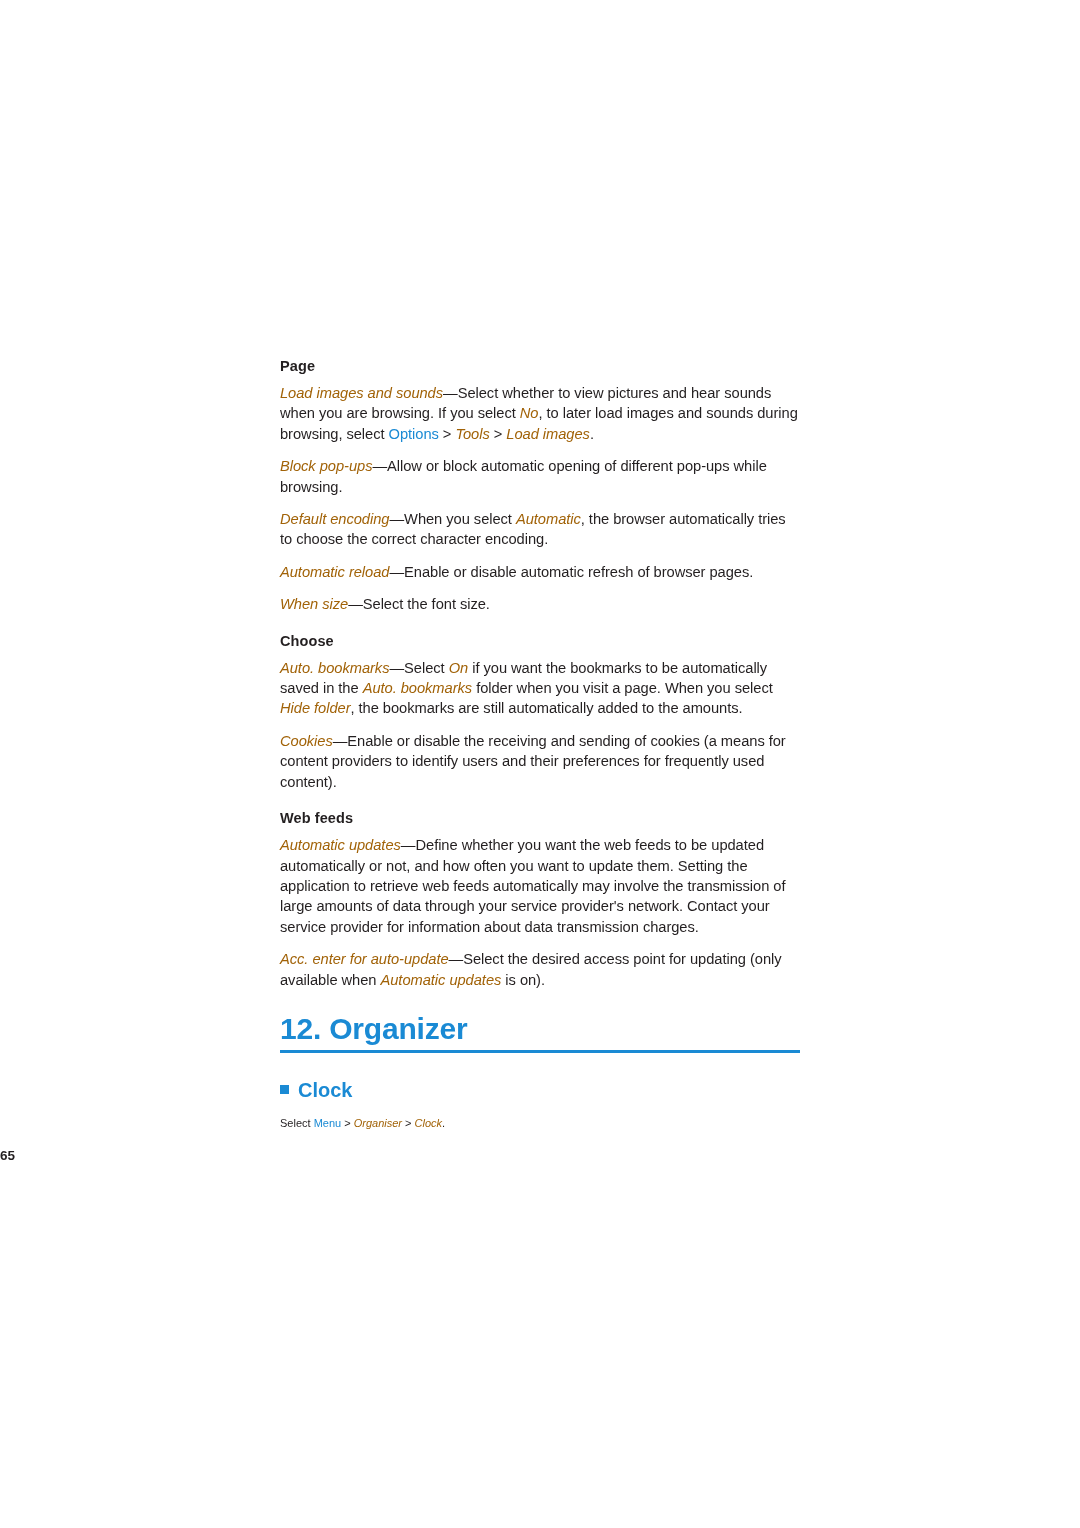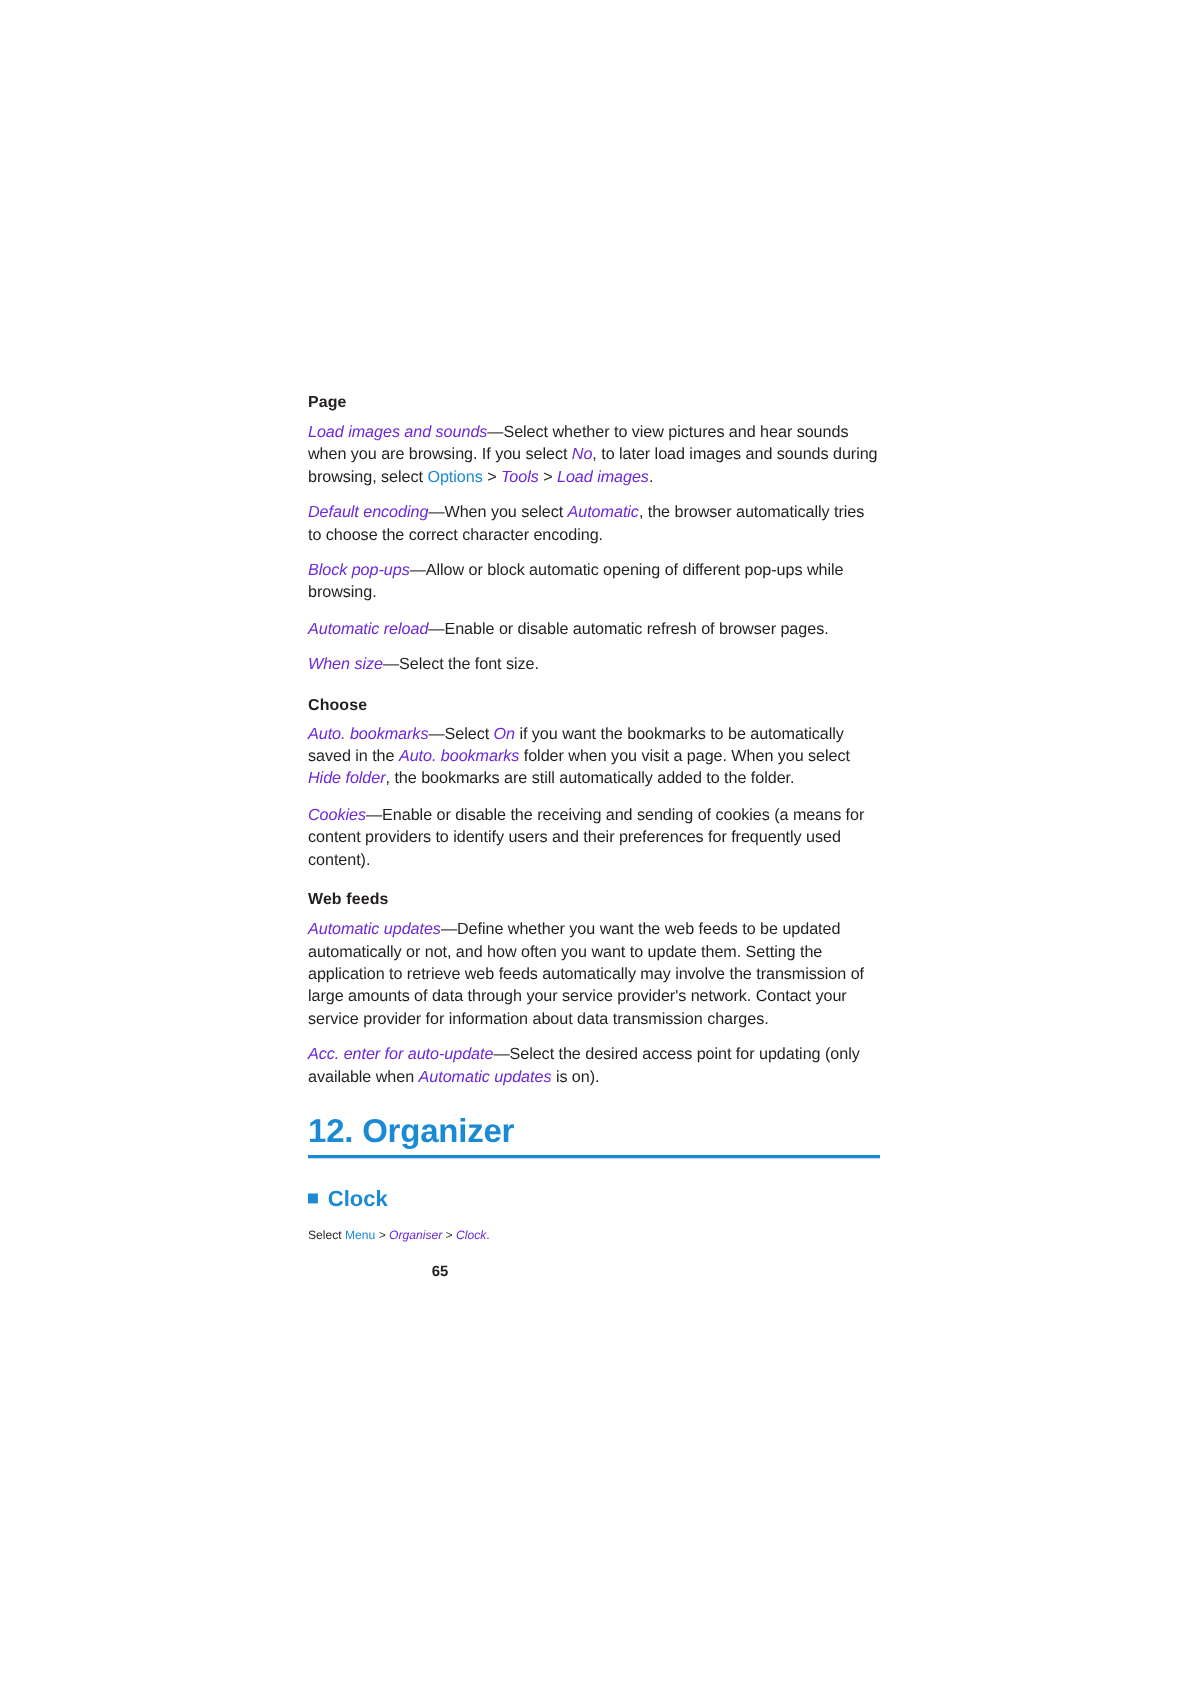--- a/index.html
+++ b/index.html
@@ -39,21 +39,21 @@
     font-size: 14.7px;
     line-height: 20.4px;
     margin: 0 0 12px 0;
     color: #231f20;
     text-align: left;
     letter-spacing: -0.05px;
   }
   p.para:last-child { margin-bottom: 0; }
   .it {
     font-style: italic;
-    color: #6d28d9;
+    color: #a16207;
   }
   .bl {
     color: #1a8ad4;
   }
   .gap-top { margin-top: 18px; }
 
   
   .chapter-wrap {
     position: absolute;
     left: 280px;
@@ -105,45 +105,45 @@
     width: 520px;
     font-size: 11px;
     line-height: 20.4px;
     color: #231f20;
   }
   .page-number {
     position: absolute;
     left: 0;
     top: 1148px;
     width: 800px;
-    text-align: center;
+    text-align: left;
     font-size: 13.5px;
     font-weight: bold;
     color: #231f20;
   }
 </style>
 </head>
 <body>
 
 <div class="page">
 
   <div class="content">
 
     <h3 class="subhead">Page</h3>
     <div>
         <p class="para"><span class="it">Load images and sounds</span><span>—Select whether to view pictures and hear sounds when you are browsing. If you select </span><span class="it">No</span><span>, to later load images and sounds during browsing, select </span><span class="bl">Options</span><span> &gt; </span><span class="it">Tools</span><span> &gt; </span><span class="it">Load images</span><span>.</span></p>
+        <p class="para"><span class="it">Block pop-ups</span><span>—Allow or block automatic opening of different pop-ups while browsing.</span></p>
         <p class="para"><span class="it">Default encoding</span><span>—When you select </span><span class="it">Automatic</span><span>, the browser automatically tries to choose the correct character encoding.</span></p>
-        <p class="para"><span class="it">Block pop-ups</span><span>—Allow or block automatic opening of different pop-ups while browsing.</span></p>
         <p class="para"><span class="it">Automatic reload</span><span>—Enable or disable automatic refresh of browser pages.</span></p>
         <p class="para"><span class="it">When size</span><span>—Select the font size.</span></p>
       </div>
 
     <h3 class="subhead gap-top">Choose</h3>
     <div>
-        <p class="para"><span class="it">Auto. bookmarks</span><span>—Select </span><span class="it">On</span><span> if you want the bookmarks to be automatically saved in the </span><span class="it">Auto. bookmarks</span><span> folder when you visit a page. When you select </span><span class="it">Hide folder</span><span>, the bookmarks are still automatically added to the folder.</span></p>
+        <p class="para"><span class="it">Auto. bookmarks</span><span>—Select </span><span class="it">On</span><span> if you want the bookmarks to be automatically saved in the </span><span class="it">Auto. bookmarks</span><span> folder when you visit a page. When you select </span><span class="it">Hide folder</span><span>, the bookmarks are still automatically added to the amounts.</span></p>
         <p class="para"><span class="it">Cookies</span><span>—Enable or disable the receiving and sending of cookies (a means for content providers to identify users and their preferences for frequently used content).</span></p>
       </div>
 
     <h3 class="subhead gap-top">Web feeds</h3>
     <div>
         <p class="para"><span class="it">Automatic updates</span><span>—Define whether you want the web feeds to be updated automatically or not, and how often you want to update them. Setting the application to retrieve web feeds automatically may involve the transmission of large amounts of data through your service provider's network. Contact your service provider for information about data transmission charges.</span></p>
         <p class="para"><span class="it">Acc. enter for auto-update</span><span>—Select the desired access point for updating (only available when </span><span class="it">Automatic updates</span><span> is on).</span></p>
       </div>
 
   </div>

